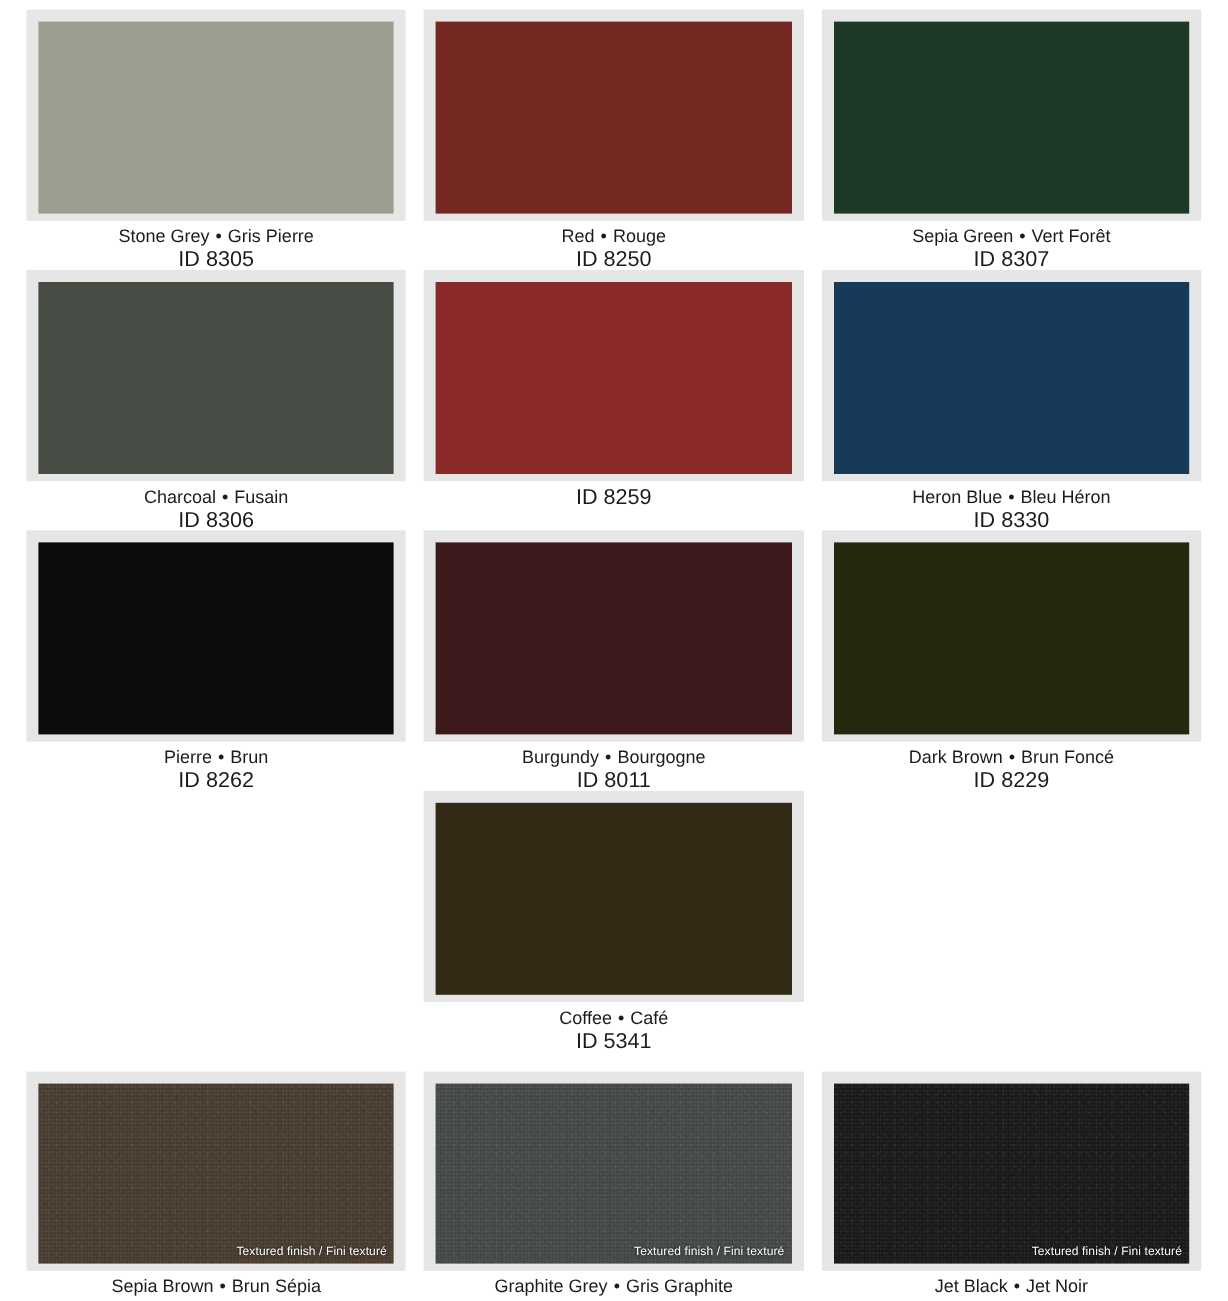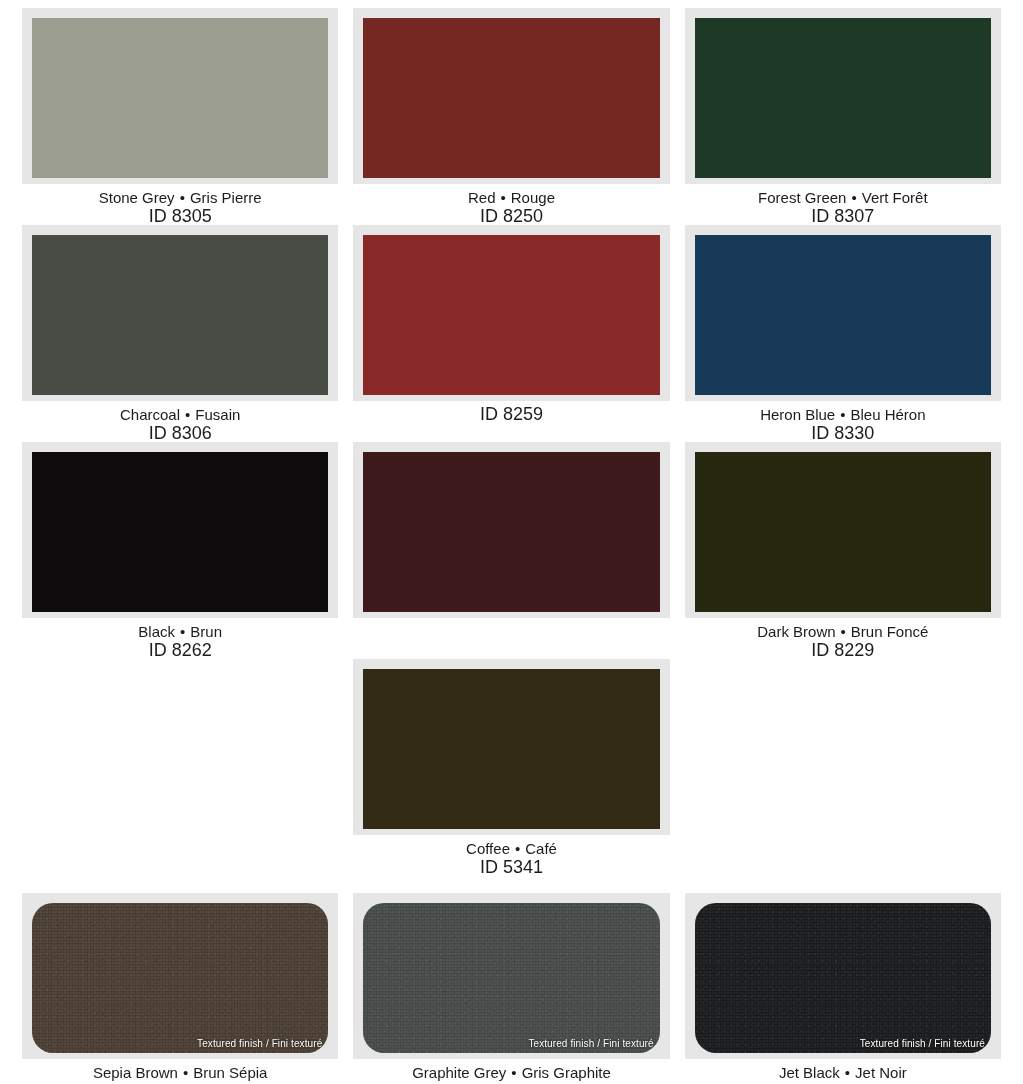--- a/index.html
+++ b/index.html
@@ -52,21 +52,20 @@
     box-sizing: border-box;
     overflow: hidden;
   }
 
   .chip.tall {
     height: 160px;
   }
 
   .chip.textured {
     height: 150px;
-    border-radius: 21px;
   }
 
   
   .chip .noise {
     position: absolute;
     inset: 0;
     pointer-events: none;
     opacity: .55;
     background-image:
       repeating-linear-gradient(0deg, rgba(255,255,255,.05) 0px, rgba(255,255,255,.05) 1px, rgba(0,0,0,.06) 1px, rgba(0,0,0,.06) 2px),
@@ -134,21 +133,21 @@
         <div class="caption">
           <div class="name"><span>Red</span><span class="sep">•</span><span>Rouge</span></div>
           <div class="id">ID 8250</div>
         </div>
       </div>
       <div class="cell">
         <div class="frame">
           <div class="chip tall" style="background: rgb(30, 58, 39);"></div>
         </div>
         <div class="caption">
-          <div class="name"><span>Forest Green</span><span class="sep">•</span><span>Vert Forêt</span></div>
+          <div class="name"><span>Sepia Green</span><span class="sep">•</span><span>Vert Forêt</span></div>
           <div class="id">ID 8307</div>
         </div>
       </div>
     </div>
     <div class="grid">
       <div class="cell">
         <div class="frame">
           <div class="chip tall" style="background: rgb(71, 77, 69);"></div>
         </div>
         <div class="caption">
@@ -173,27 +172,31 @@
           <div class="id">ID 8330</div>
         </div>
       </div>
     </div>
     <div class="grid">
       <div class="cell">
         <div class="frame">
           <div class="chip tall" style="background: rgb(13, 11, 12);"></div>
         </div>
         <div class="caption">
-          <div class="name"><span>Black</span><span class="sep">•</span><span>Brun</span></div>
+          <div class="name"><span>Pierre</span><span class="sep">•</span><span>Brun</span></div>
           <div class="id">ID 8262</div>
         </div>
       </div>
       <div class="cell">
         <div class="frame">
           <div class="chip tall" style="background: rgb(61, 25, 27);"></div>
+        </div>
+        <div class="caption">
+          <div class="name"><span>Burgundy</span><span class="sep">•</span><span>Bourgogne</span></div>
+          <div class="id">ID 8011</div>
         </div>
       </div>
       <div class="cell">
         <div class="frame">
           <div class="chip tall" style="background: rgb(37, 39, 15);"></div>
         </div>
         <div class="caption">
           <div class="name"><span>Dark Brown</span><span class="sep">•</span><span>Brun Foncé</span></div>
           <div class="id">ID 8229</div>
         </div>

